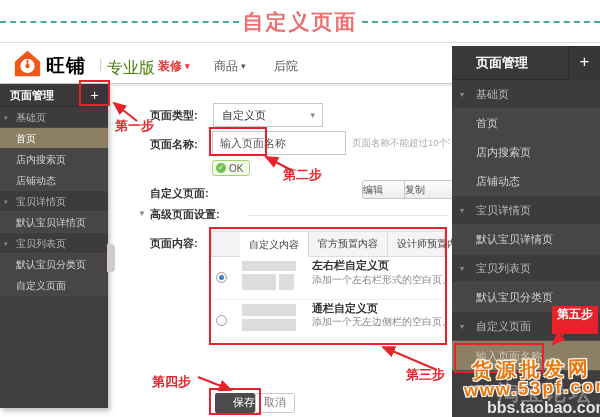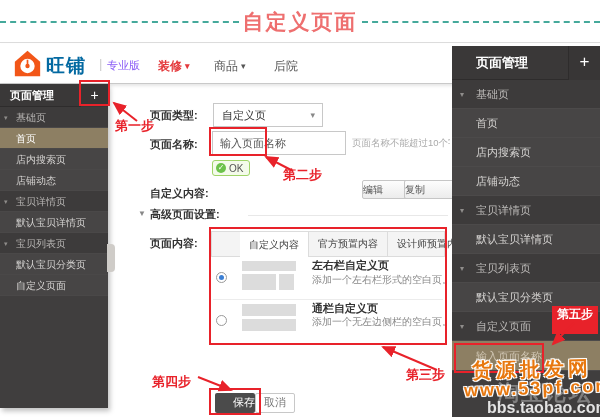--- a/index.html
+++ b/index.html
@@ -12,23 +12,23 @@
   .dash { flex:1; border-top:2px dashed #45a99b; height:0; }
   .title-text { color:#ee6f6f; font-size:21px; font-weight:bold; letter-spacing:2px; white-space:nowrap; }
 
   
   .shot { position:absolute; top:42px; left:0; width:600px; height:375px; background:#fff; border-top:1px solid #dcdcdc; }
 
   
   .topbar { position:absolute; top:44px; left:0; width:600px; height:40px; background:#fff;
     border-bottom:1px solid #c9c9c9; box-shadow:0 2px 3px rgba(0,0,0,.10); }
   .logo-icon { position:absolute; left:14px; top:50px; width:27px; height:27px; }
-  .brand { position:absolute; left:46px; top:53px; font-size:19px; font-weight:bold; color:#0369a1; letter-spacing:1px; }
+  .brand { position:absolute; left:46px; top:53px; font-size:19px; font-weight:bold; color:#000000; letter-spacing:1px; }
   .edition-sep { position:absolute; left:99px; top:56px; color:#ccc; font-size:13px; }
-  .edition { position:absolute; left:107px; top:58px; color:#8b5cf6; font-size:11px; }
+  .edition { position:absolute; left:107px; top:58px; color:#4d7c0f; font-size:16px; }
   .nav-item { position:absolute; top:58px; font-size:12px; color:#555; cursor:pointer; white-space:nowrap; }
   .nav-item .caret::after { content:"▾"; font-size:9px; margin-left:3px; position:relative; top:-1px; }
   .nav-item.active { color:#e4393c; font-weight:bold; }
   .nav-item.active .caret::after { color:#e4393c; }
 
   
   .lsb { position:absolute; left:0; top:84px; width:108px; height:324px; background:#403e3e;
     box-shadow:2px 3px 5px rgba(0,0,0,.25); }
   .lsb-header { position:relative; height:23px; background:#3a3838; border-bottom:1px solid #2e2c2c; }
   .lsb-title { position:absolute; left:10px; top:0; line-height:23px; font-size:11px; font-weight:bold; color:#fff; }
@@ -157,21 +157,21 @@
   <div class="select"><span>自定义页</span><span class="sel-caret"></span></div>
 
   <div class="form-label" style="left:150px; top:137px">页面名称:</div>
   <div class="text-input">输入页面名称</div>
   <div class="hint">页面名称不能超过10个字,建议</div>
   <div class="ok-badge">
     <span class="ok-check">✓</span>
     <span>OK</span>
   </div>
 
-  <div class="form-label" style="left:150px; top:186px">自定义内容:</div>
+  <div class="form-label" style="left:150px; top:186px">自定义页面:</div>
   <div class="mini-btn" style="left:362px">编辑</div>
   <div class="mini-btn" style="left:404px">复制</div>
 
   <div class="adv-caret">▼</div>
   <div class="form-label" style="left:150px; top:207px">高级页面设置:</div>
   <div class="adv-line"></div>
 
   <div class="form-label" style="left:150px; top:236px">页面内容:</div>
   <div class="tabs">
     <div class="tab active">自定义内容</div>

